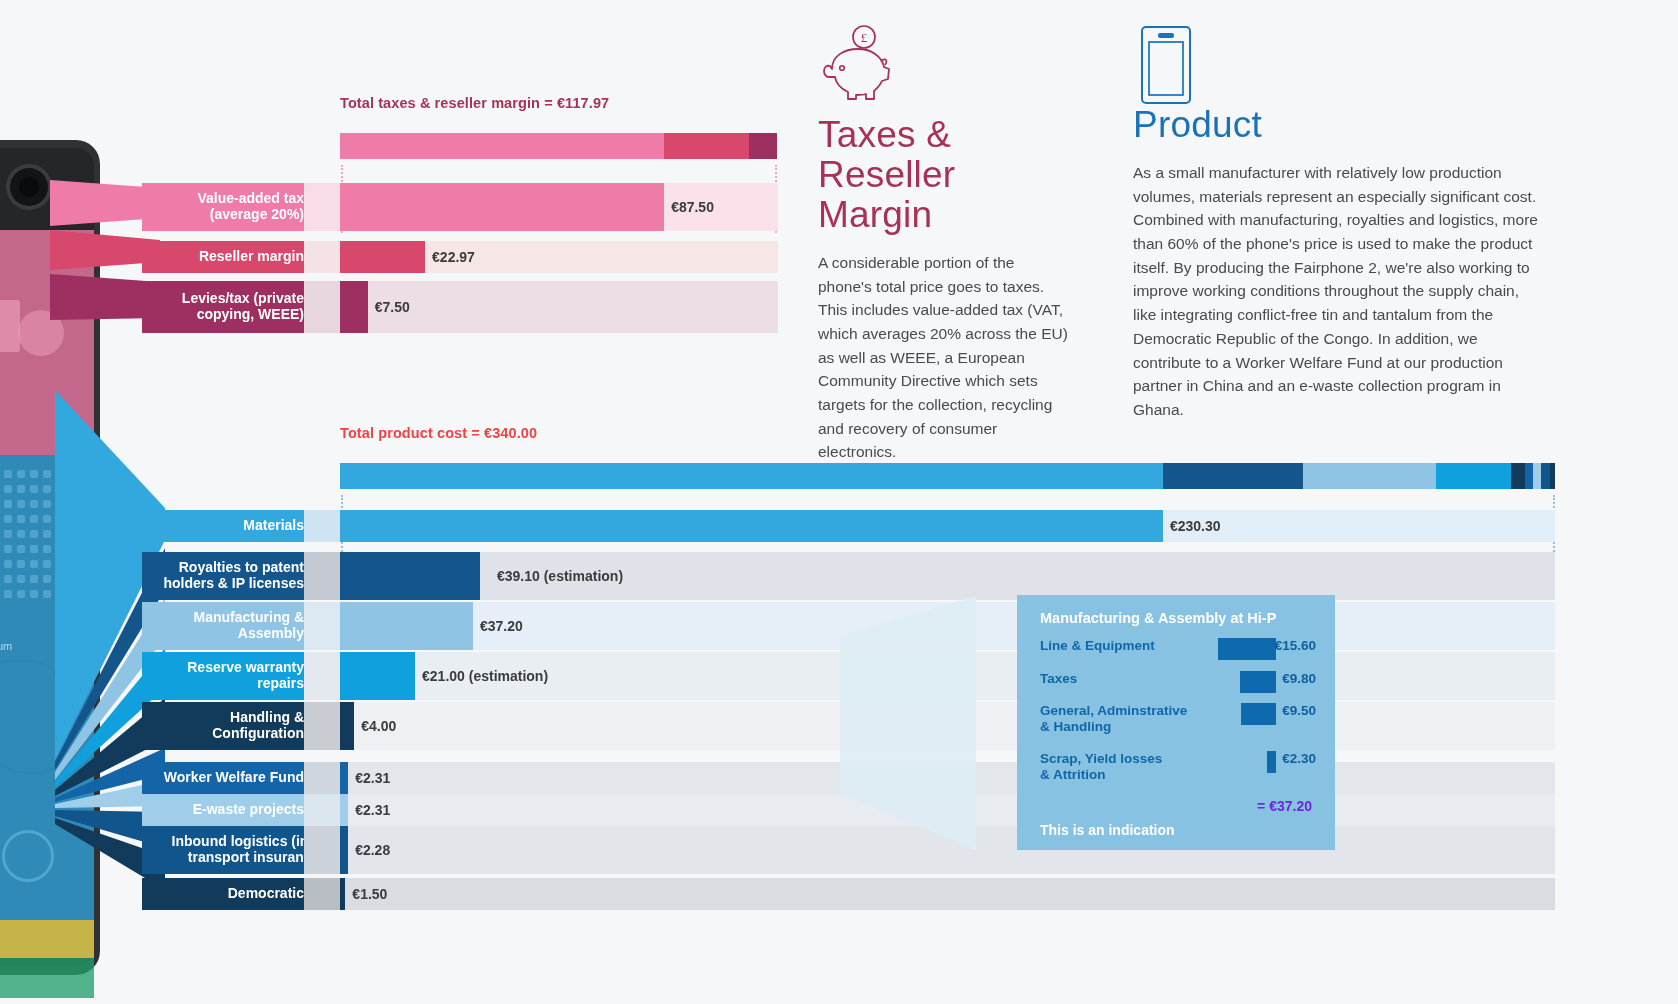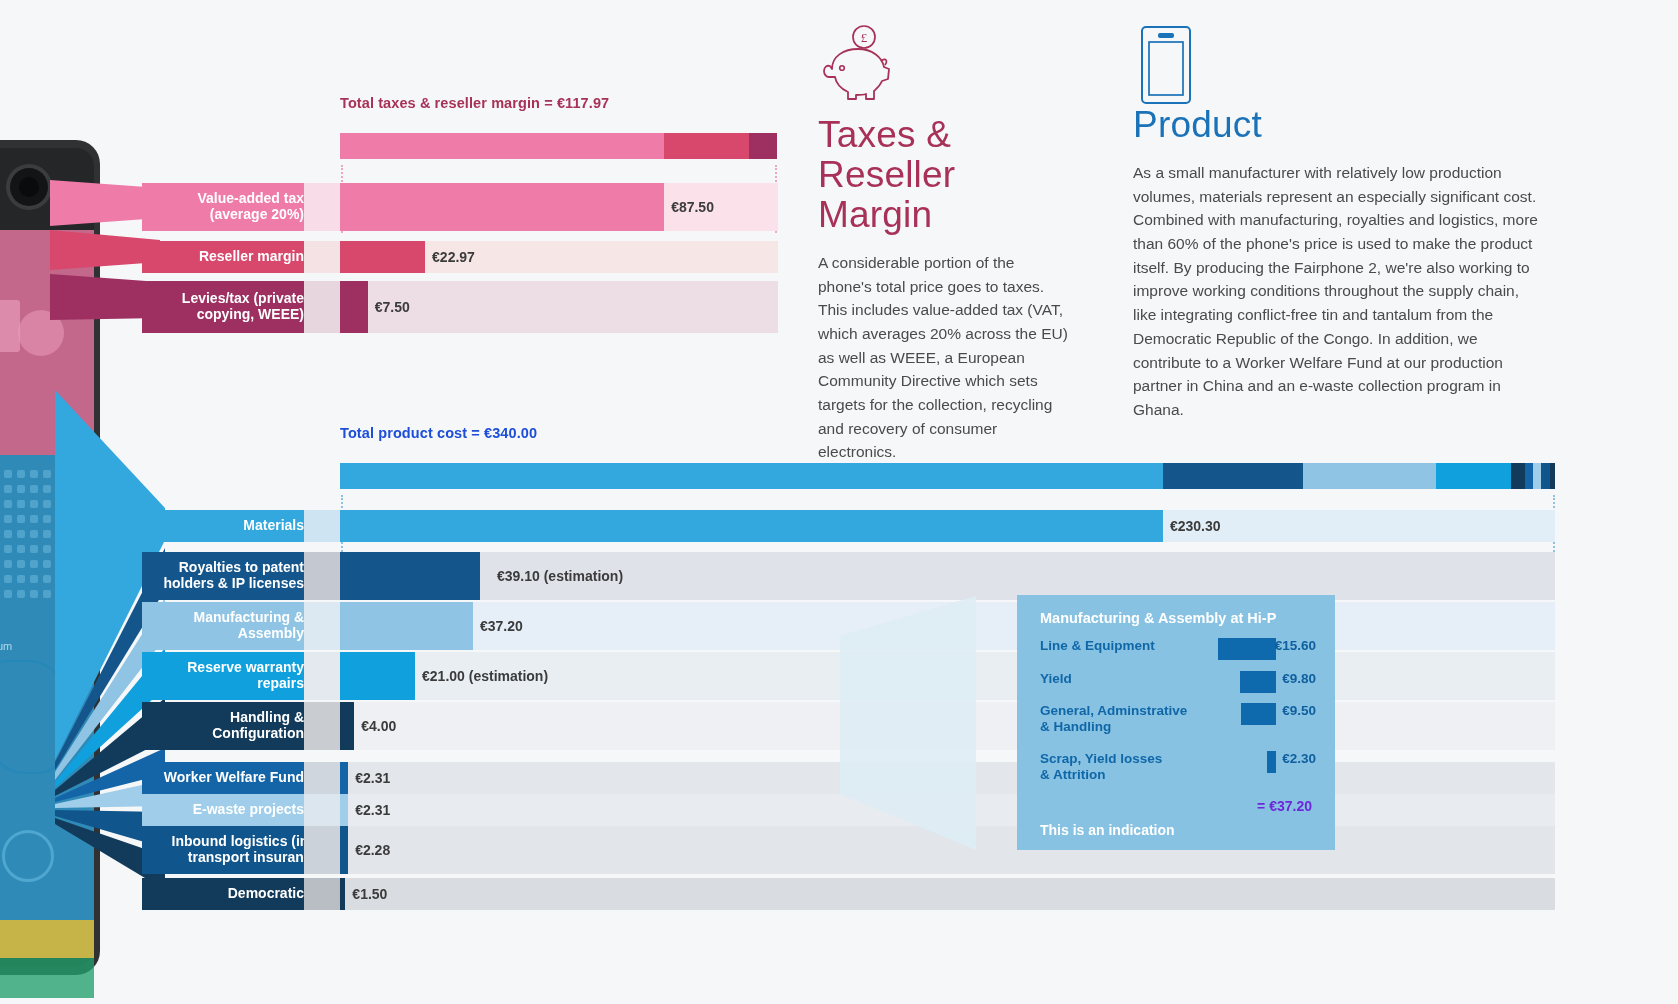--- a/index.html
+++ b/index.html
@@ -194,21 +194,21 @@
       <div class="row-label" style="width: 162px; background: rgb(157, 48, 96);">
         <span>Levies/tax (private</span>
         <span>copying, WEEE)</span>
       </div>
       <div class="row-gap" style="left: 162px; width: 36px; background: rgb(232, 214, 222);"></div>
       <div class="row-val" style="left: 225.782px;">€7.50</div>
     </div>
   </div>
 
 <div id="product-chart" style="position: absolute; left: 340px; top: 425px; width: 1215px;">
-    <div class="chart-title" style="color: #1d4ed8;">Total product cost = €340.00</div>
+    <div class="chart-title" style="color: #ef4444;">Total product cost = €340.00</div>
     <div style="position: relative; margin-top: 22px; height: 26px; width: 1215px; display: flex;">
       <div style="height: 100%; background: rgb(51, 168, 223); width: 67.7353%;"></div>
       <div style="height: 100%; background: rgb(20, 86, 140); width: 11.5%;"></div>
       <div style="height: 100%; background: rgb(143, 196, 228); width: 10.9412%;"></div>
       <div style="height: 100%; background: rgb(15, 160, 221); width: 6.17647%;"></div>
       <div style="height: 100%; background: rgb(18, 58, 90); width: 1.17647%;"></div>
       <div style="height: 100%; background: rgb(20, 100, 168); width: 0.679412%;"></div>
       <div style="height: 100%; background: rgb(159, 205, 234); width: 0.679412%;"></div>
       <div style="height: 100%; background: rgb(16, 85, 140); width: 0.670588%;"></div>
       <div style="height: 100%; background: rgb(18, 58, 90); width: 0.441176%;"></div>
@@ -333,21 +333,21 @@
   <div id="hip-rows">
       <div class="hip-row" style="top: 43px; height: 34px;">
         <div class="hip-lbl">
           <div>Line &amp; Equipment</div>
         </div>
         <div class="hip-bar" style="left: 178px; top: 0px; width: 58px; background: rgb(14, 105, 173);"></div>
         <div class="hip-val">€15.60</div>
       </div>
       <div class="hip-row" style="top: 76px; height: 34px;">
         <div class="hip-lbl">
-          <div>Yield</div>
+          <div>Taxes</div>
         </div>
         <div class="hip-bar" style="left: 199.564px; top: 0px; width: 36.4359px; background: rgb(14, 105, 173);"></div>
         <div class="hip-val">€9.80</div>
       </div>
       <div class="hip-row" style="top: 108px; height: 34px;">
         <div class="hip-lbl">
           <div>General, Adminstrative</div>
           <div>&amp; Handling</div>
         </div>
         <div class="hip-bar" style="left: 200.679px; top: 0px; width: 35.3205px; background: rgb(14, 105, 173);"></div>

